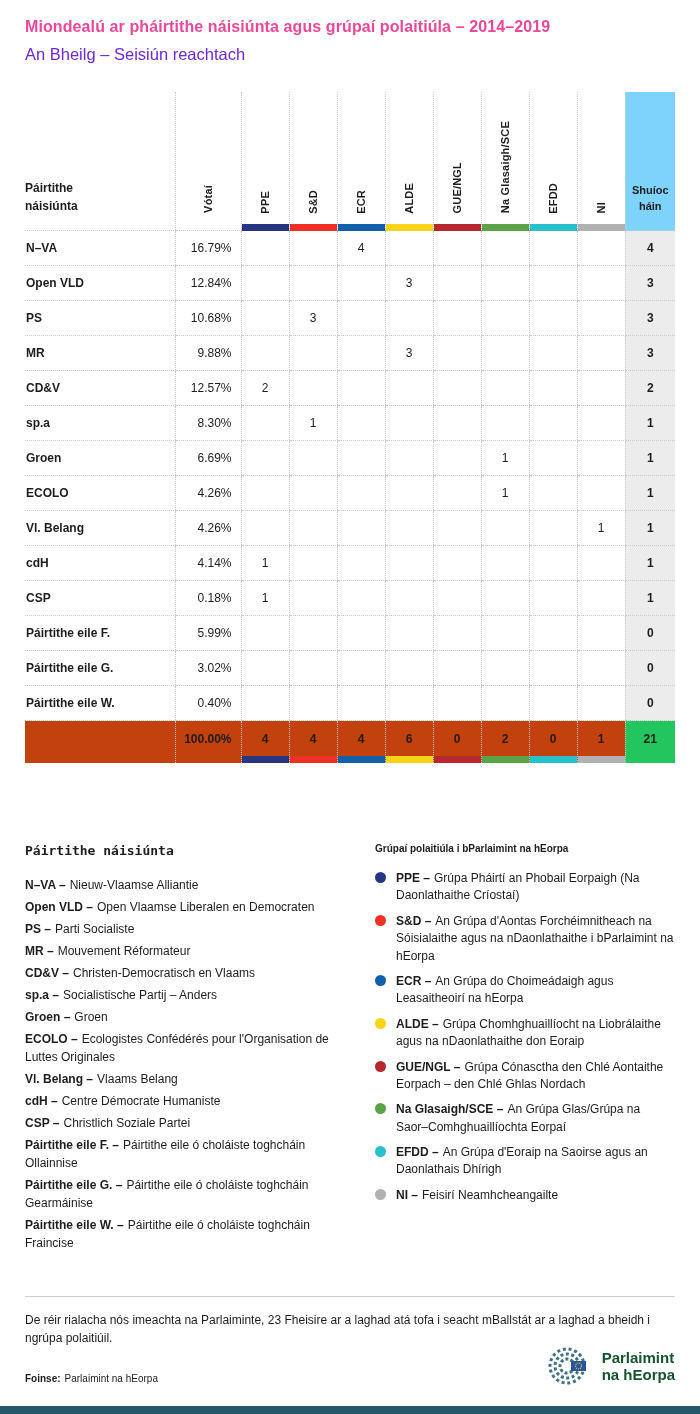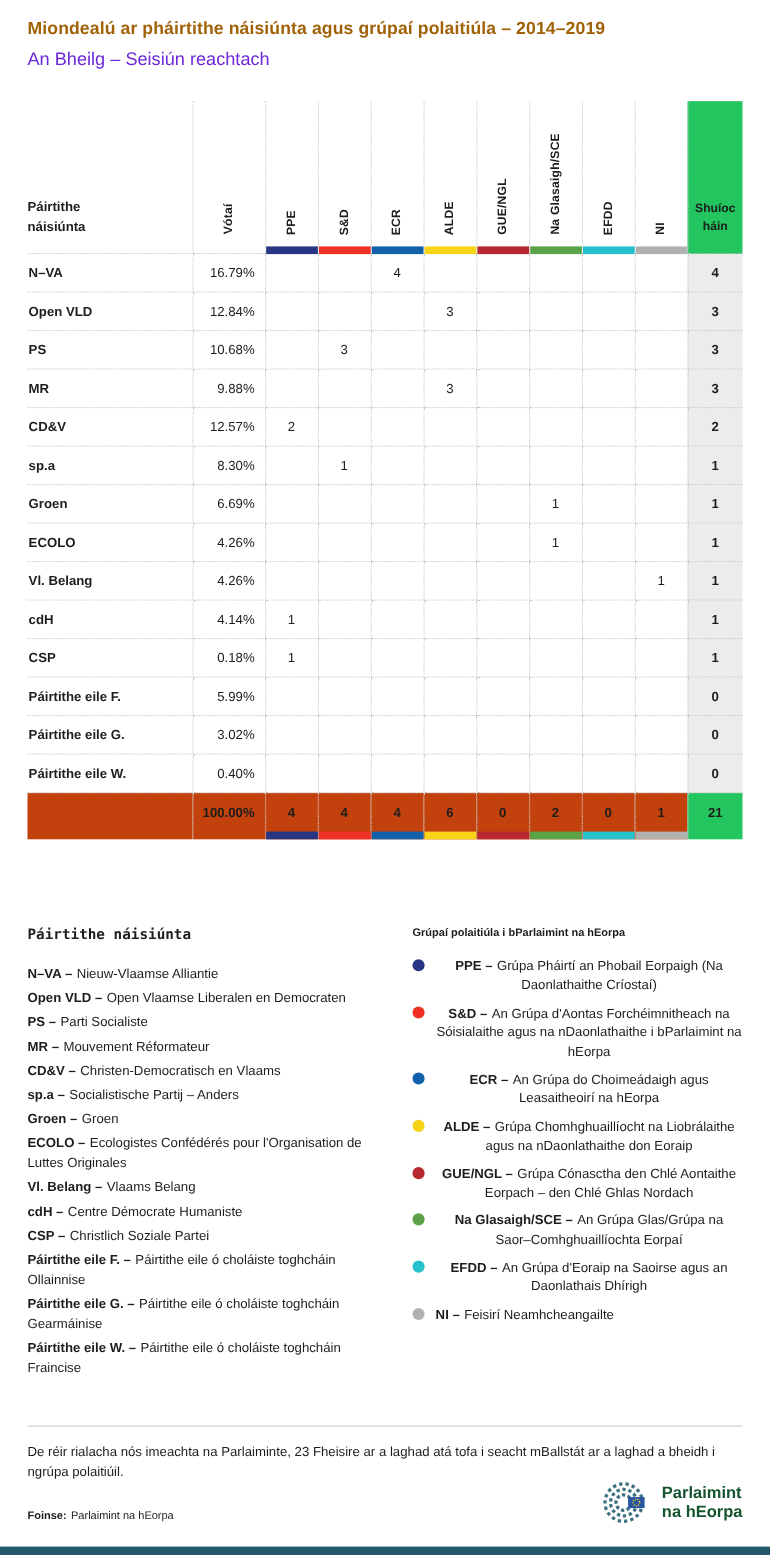--- a/index.html
+++ b/index.html
@@ -1,30 +1,30 @@
 <!DOCTYPE html>
 <html><head>
 <meta charset="utf-8">
 <style>
   * { box-sizing: border-box; margin: 0; padding: 0; }
   html, body { background: #ffffff; }
   body { font-family: "Liberation Sans", sans-serif; color: #1d1d1b; }
   .page { width: 700px; height: 1414px; position: relative; overflow: hidden;
           padding: 18px 25px 0 25px; background: #fff; }
 
-  h1 { font-size: 16px; font-weight: 700; letter-spacing: .1px; color: #a16207; }
+  h1 { font-size: 16px; font-weight: 700; letter-spacing: .1px; color: #ec4899; }
   h2 { font-size: 16.5px; font-weight: 400; color: #6d28d9; margin-top: 9px; }
 
   
   table.seats-table { border-collapse: collapse; table-layout: fixed; width: 650px; margin-top: 28px; }
   th, td { font-size: 12px; }
   thead th { height: 138px; vertical-align: bottom; border-left: 1px dotted #c9c9c9; padding: 0; }
   thead th:first-child { border-left: none; }
   .party-h, .votes-h, .seats-h { border-bottom: 1px dotted #c9c9c9; }
-  .seats-h { background: #22c55e; }
+  .seats-h { background: #7dd3fc; }
   .group-h { border-bottom: none; }
 
   .gh { display: flex; flex-direction: column; align-items: center; justify-content: flex-end; height: 138px; }
   .vlabel { writing-mode: vertical-rl; transform: rotate(180deg); font-weight: 700;
             font-size: 11px; letter-spacing: .2px; white-space: nowrap; margin-bottom: 10px; }
   .hbar { height: 7px; width: 100%; align-self: stretch; }
   .votes-h .hbar { visibility: hidden; }
 
   .party-h-text { font-weight: 700; font-size: 12px; width: 82px; line-height: 1.5; padding-bottom: 15px; text-align: left; }
   .seats-h-text { font-weight: 700; font-size: 11px; text-align: center; overflow-wrap: anywhere;
@@ -45,21 +45,21 @@
 
   
   .legend { display: flex; gap: 28px; margin-top: 80px; width: 650px; }
   .legend-left { width: 322px; flex: 0 0 322px; }
   .legend-right { flex: 1; }
   .legend-left-title { font-family: "DejaVu Sans Mono", monospace; font-weight: 700; font-size: 13px;
                        margin-bottom: 18px; color: #1d1d1b; }
   .legend-right-title { font-weight: 700; font-size: 10px; margin-bottom: 16px; }
   .p-item { font-size: 12px; line-height: 1.5; margin-bottom: 4px; }
   .abbr { font-weight: 700; margin-right: 4px; }
-  .g-item { display: flex; font-size: 12px; line-height: 1.45; margin-bottom: 8px; text-align: center; }
+  .g-item { display: flex; font-size: 12px; line-height: 1.45; margin-bottom: 8px; }
   .dot { width: 11px; height: 11px; border-radius: 50%; flex: 0 0 11px; margin: 2px 10px 0 0; }
 
   
   .footnote { margin-top: 40px; border-top: 1px solid #cccccc; padding-top: 14px;
               font-size: 12px; line-height: 1.5; width: 650px; }
   .footer-row { position: absolute; left: 25px; right: 25px; bottom: 26px;
                 display: flex; justify-content: space-between; align-items: flex-end; }
   .source { font-size: 10px; padding-bottom: 4px; }
   .source .b { font-weight: 700; margin-right: 4px; }
   .logo { display: flex; align-items: center; gap: 9px; }

